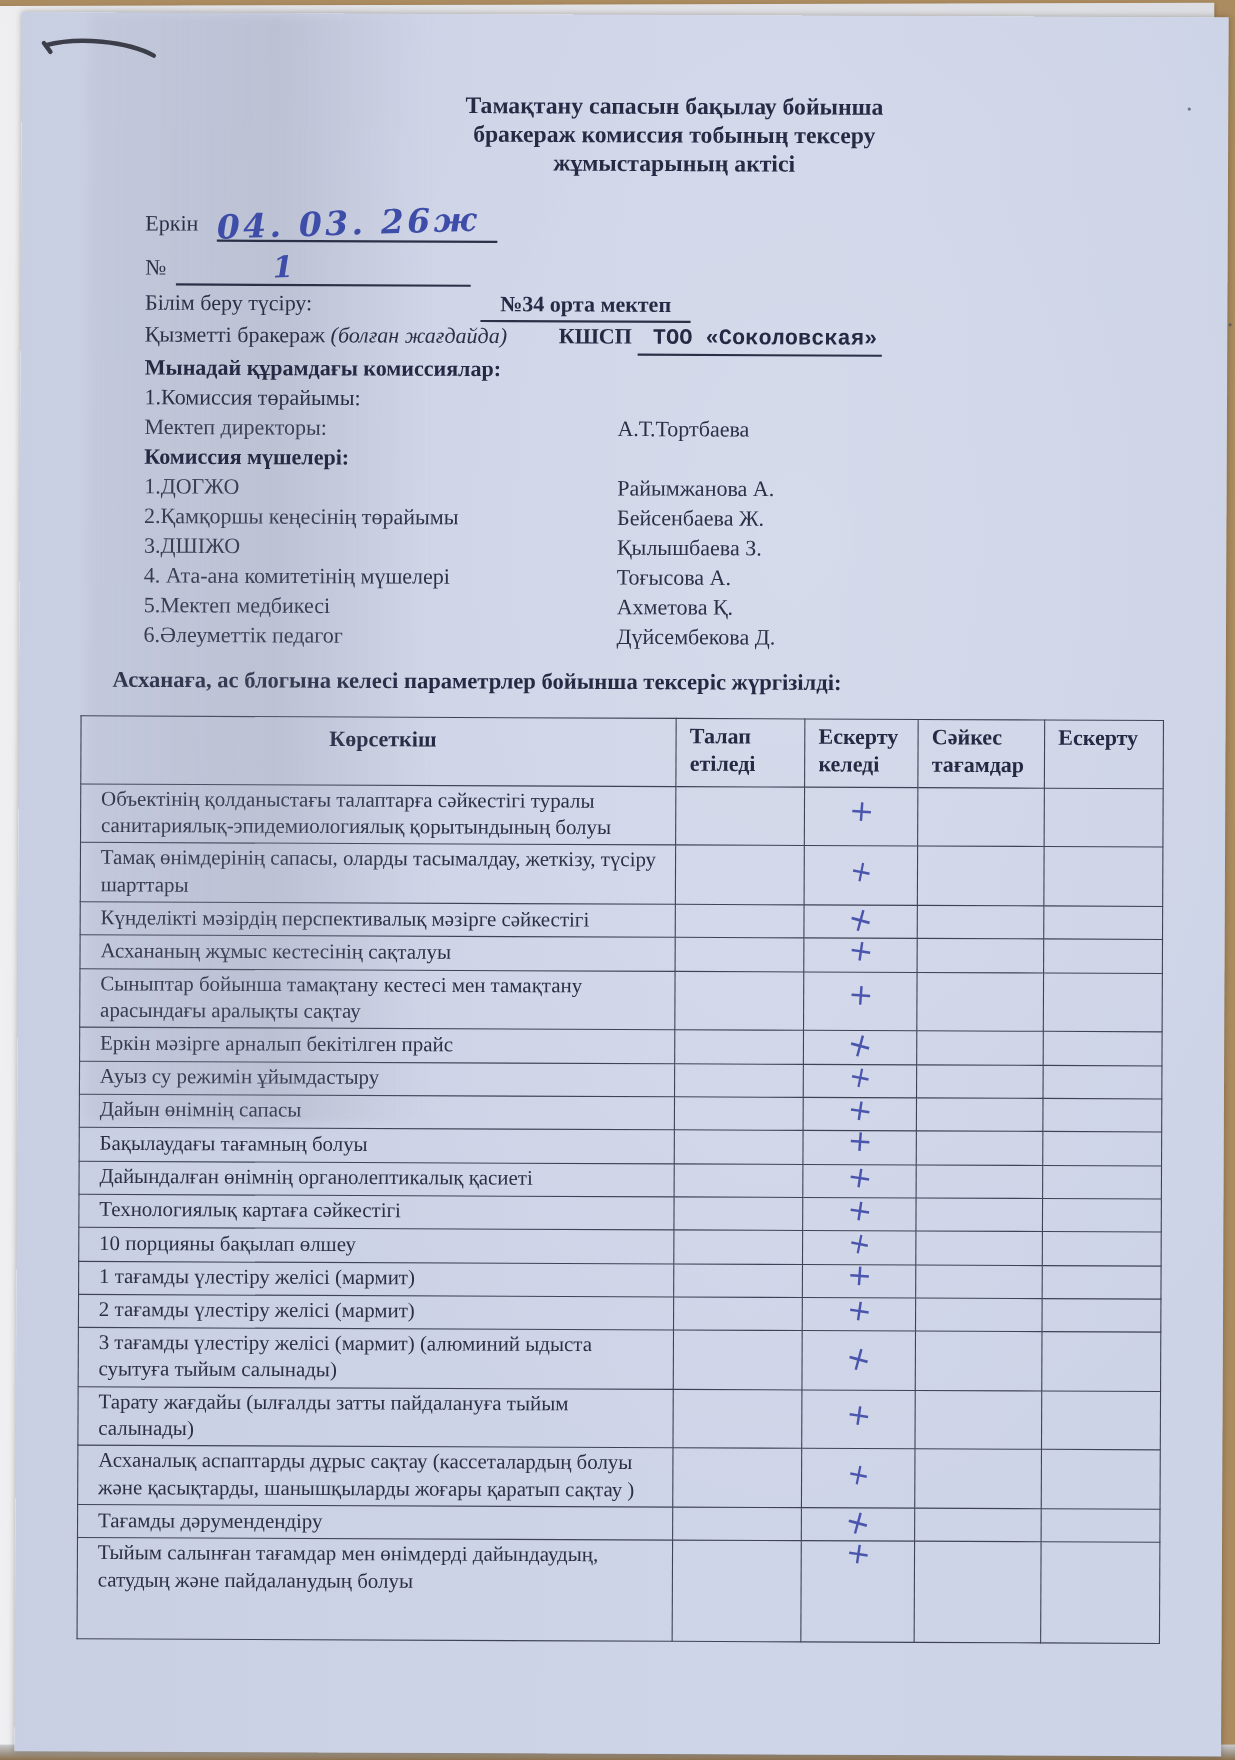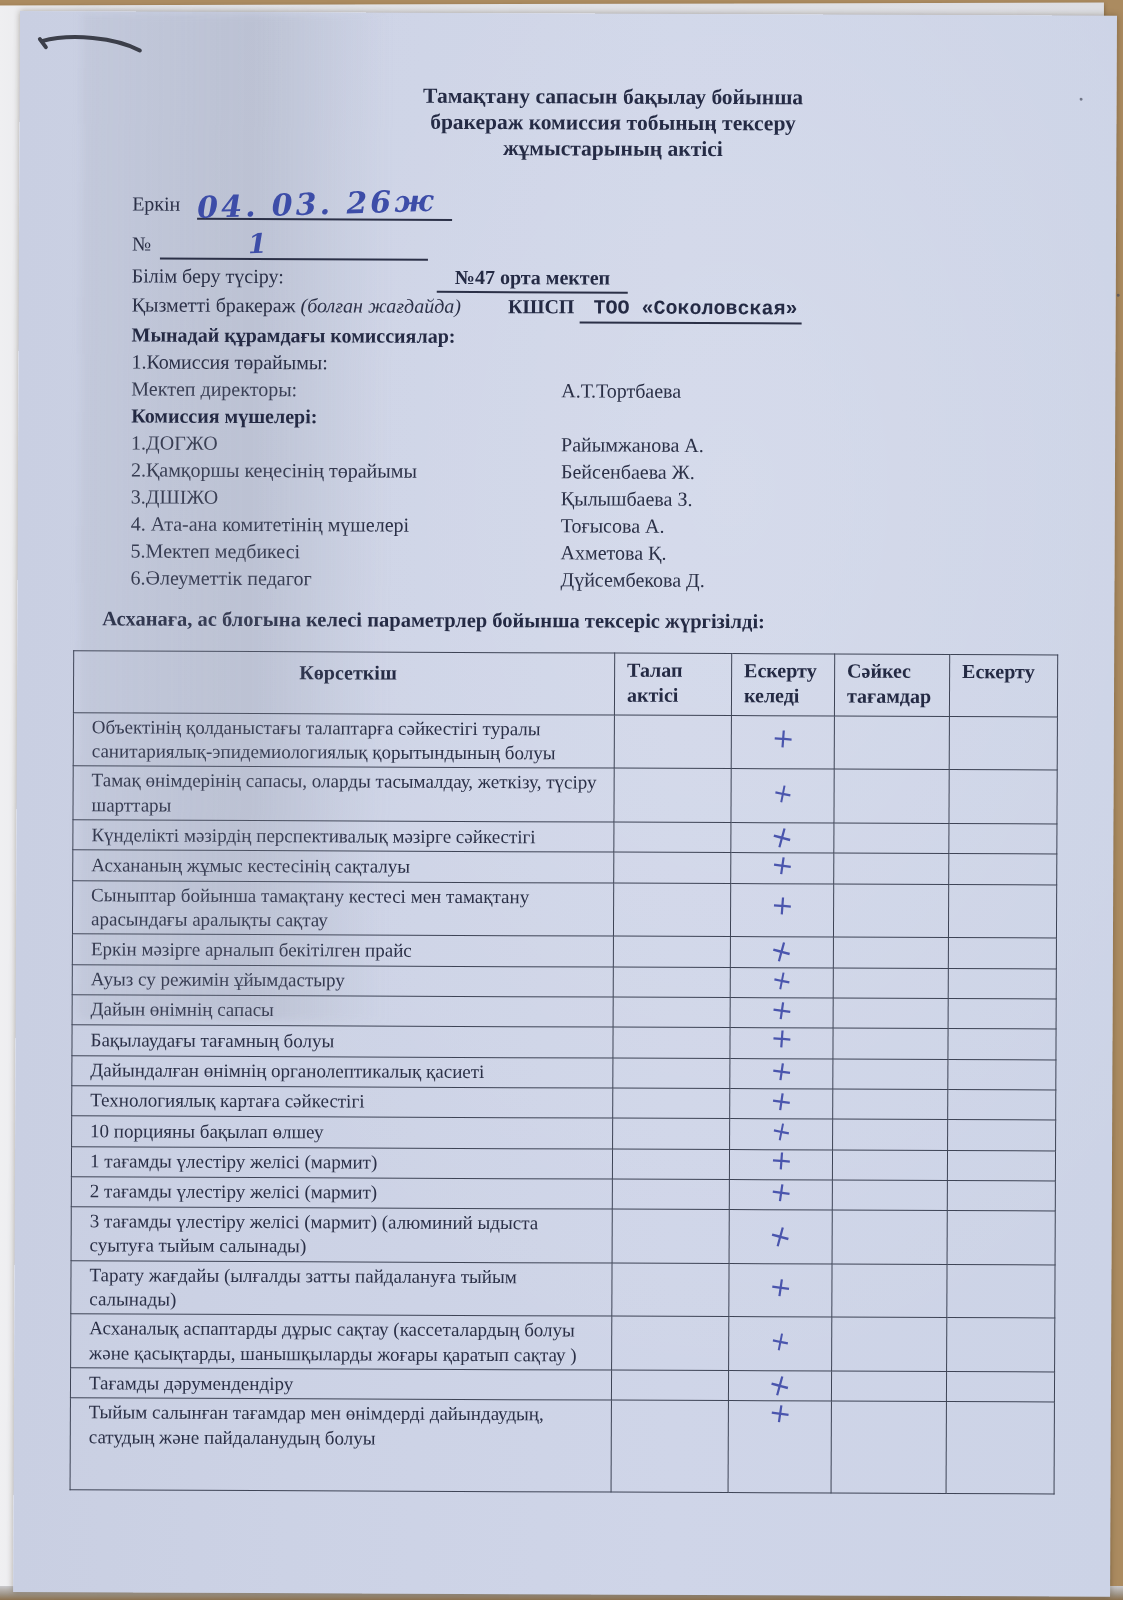--- a/index.html
+++ b/index.html
@@ -109,21 +109,21 @@
       <div class="line" style="height:40px;">
         <span>Еркін</span>
         <span class="uline" style="width:255px;margin-left:12px;"><span class="hand hand-date">04. 03. 26ж</span></span>
       </div>
       <div class="line" style="height:32px;">
         <span>№</span>
         <span class="uline" style="width:268px;margin-left:4px;"><span class="hand hand-num" style="margin-left:88px;">1</span></span>
       </div>
       <div class="line">
         <span>Білім беру түсіру:</span>
-        <span class="uline bold" style="margin-left:148px;padding:0 18px;">№47 орта мектеп</span>
+        <span class="uline bold" style="margin-left:148px;padding:0 18px;">№34 орта мектеп</span>
       </div>
       <div class="line">
         <span>Қызметті бракераж</span>
         <span class="ital">(болған жағдайда)</span>
         <span class="bold" style="margin-left:42px;">КШСП</span>
         <span class="uline bold" style="padding:0 4px 0 14px;font-family:Liberation Mono, monospace;">ТОО «Соколовская»</span>
       </div>
       <div class="line bold">Мынадай құрамдағы комиссиялар:</div>
       <div class="line">1.Комиссия төрайымы:</div>
       <div class="two-col">
@@ -165,21 +165,21 @@
       <colgroup>
           <col>
           <col>
           <col>
           <col>
           <col>
         </colgroup>
       <thead>
         <tr>
           <th class="first">Көрсеткіш</th>
-          <th>Талап актісі</th>
+          <th>Талап етіледі</th>
           <th>Ескерту келеді</th>
           <th>Сәйкес тағамдар</th>
           <th>Ескерту</th>
         </tr>
       </thead>
       <tbody>
           <tr>
             <td class="lbl">Объектінің қолданыстағы талаптарға сәйкестігі туралы санитариялық-эпидемиологиялық қорытындының болуы</td>
             <td class="ctr"></td>
             <td class="ctr"><span class="mark">+</span></td>

